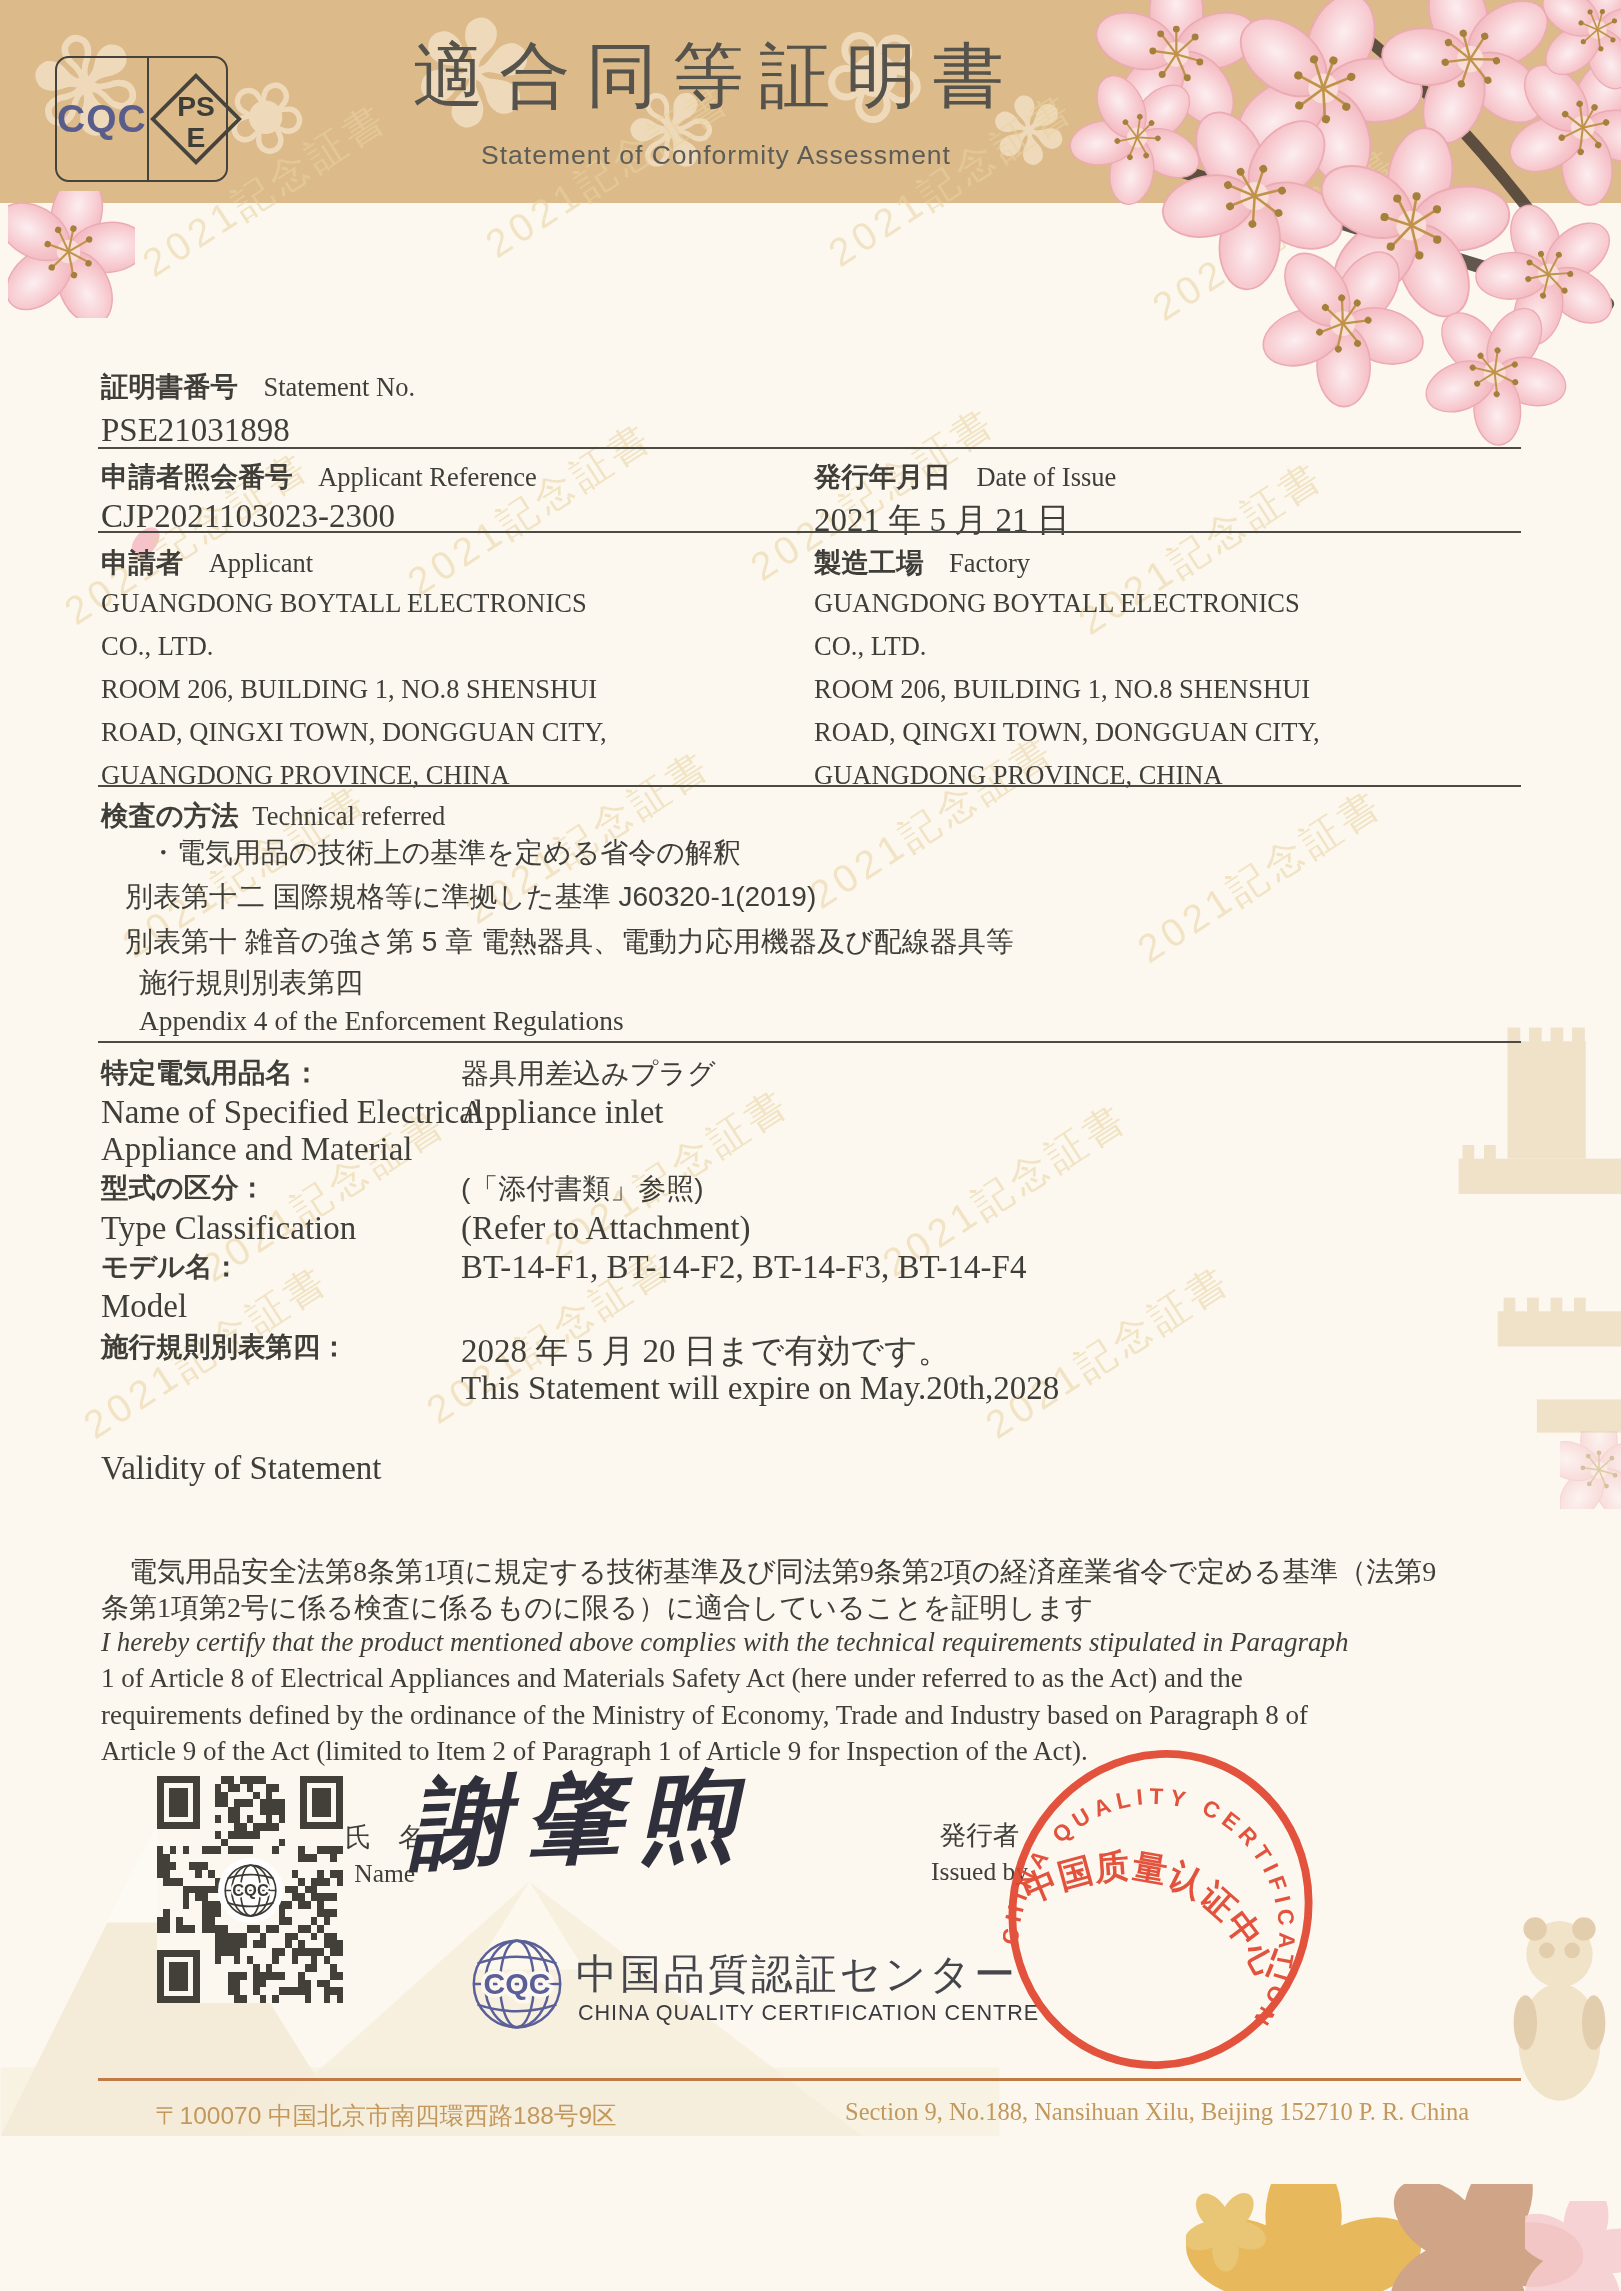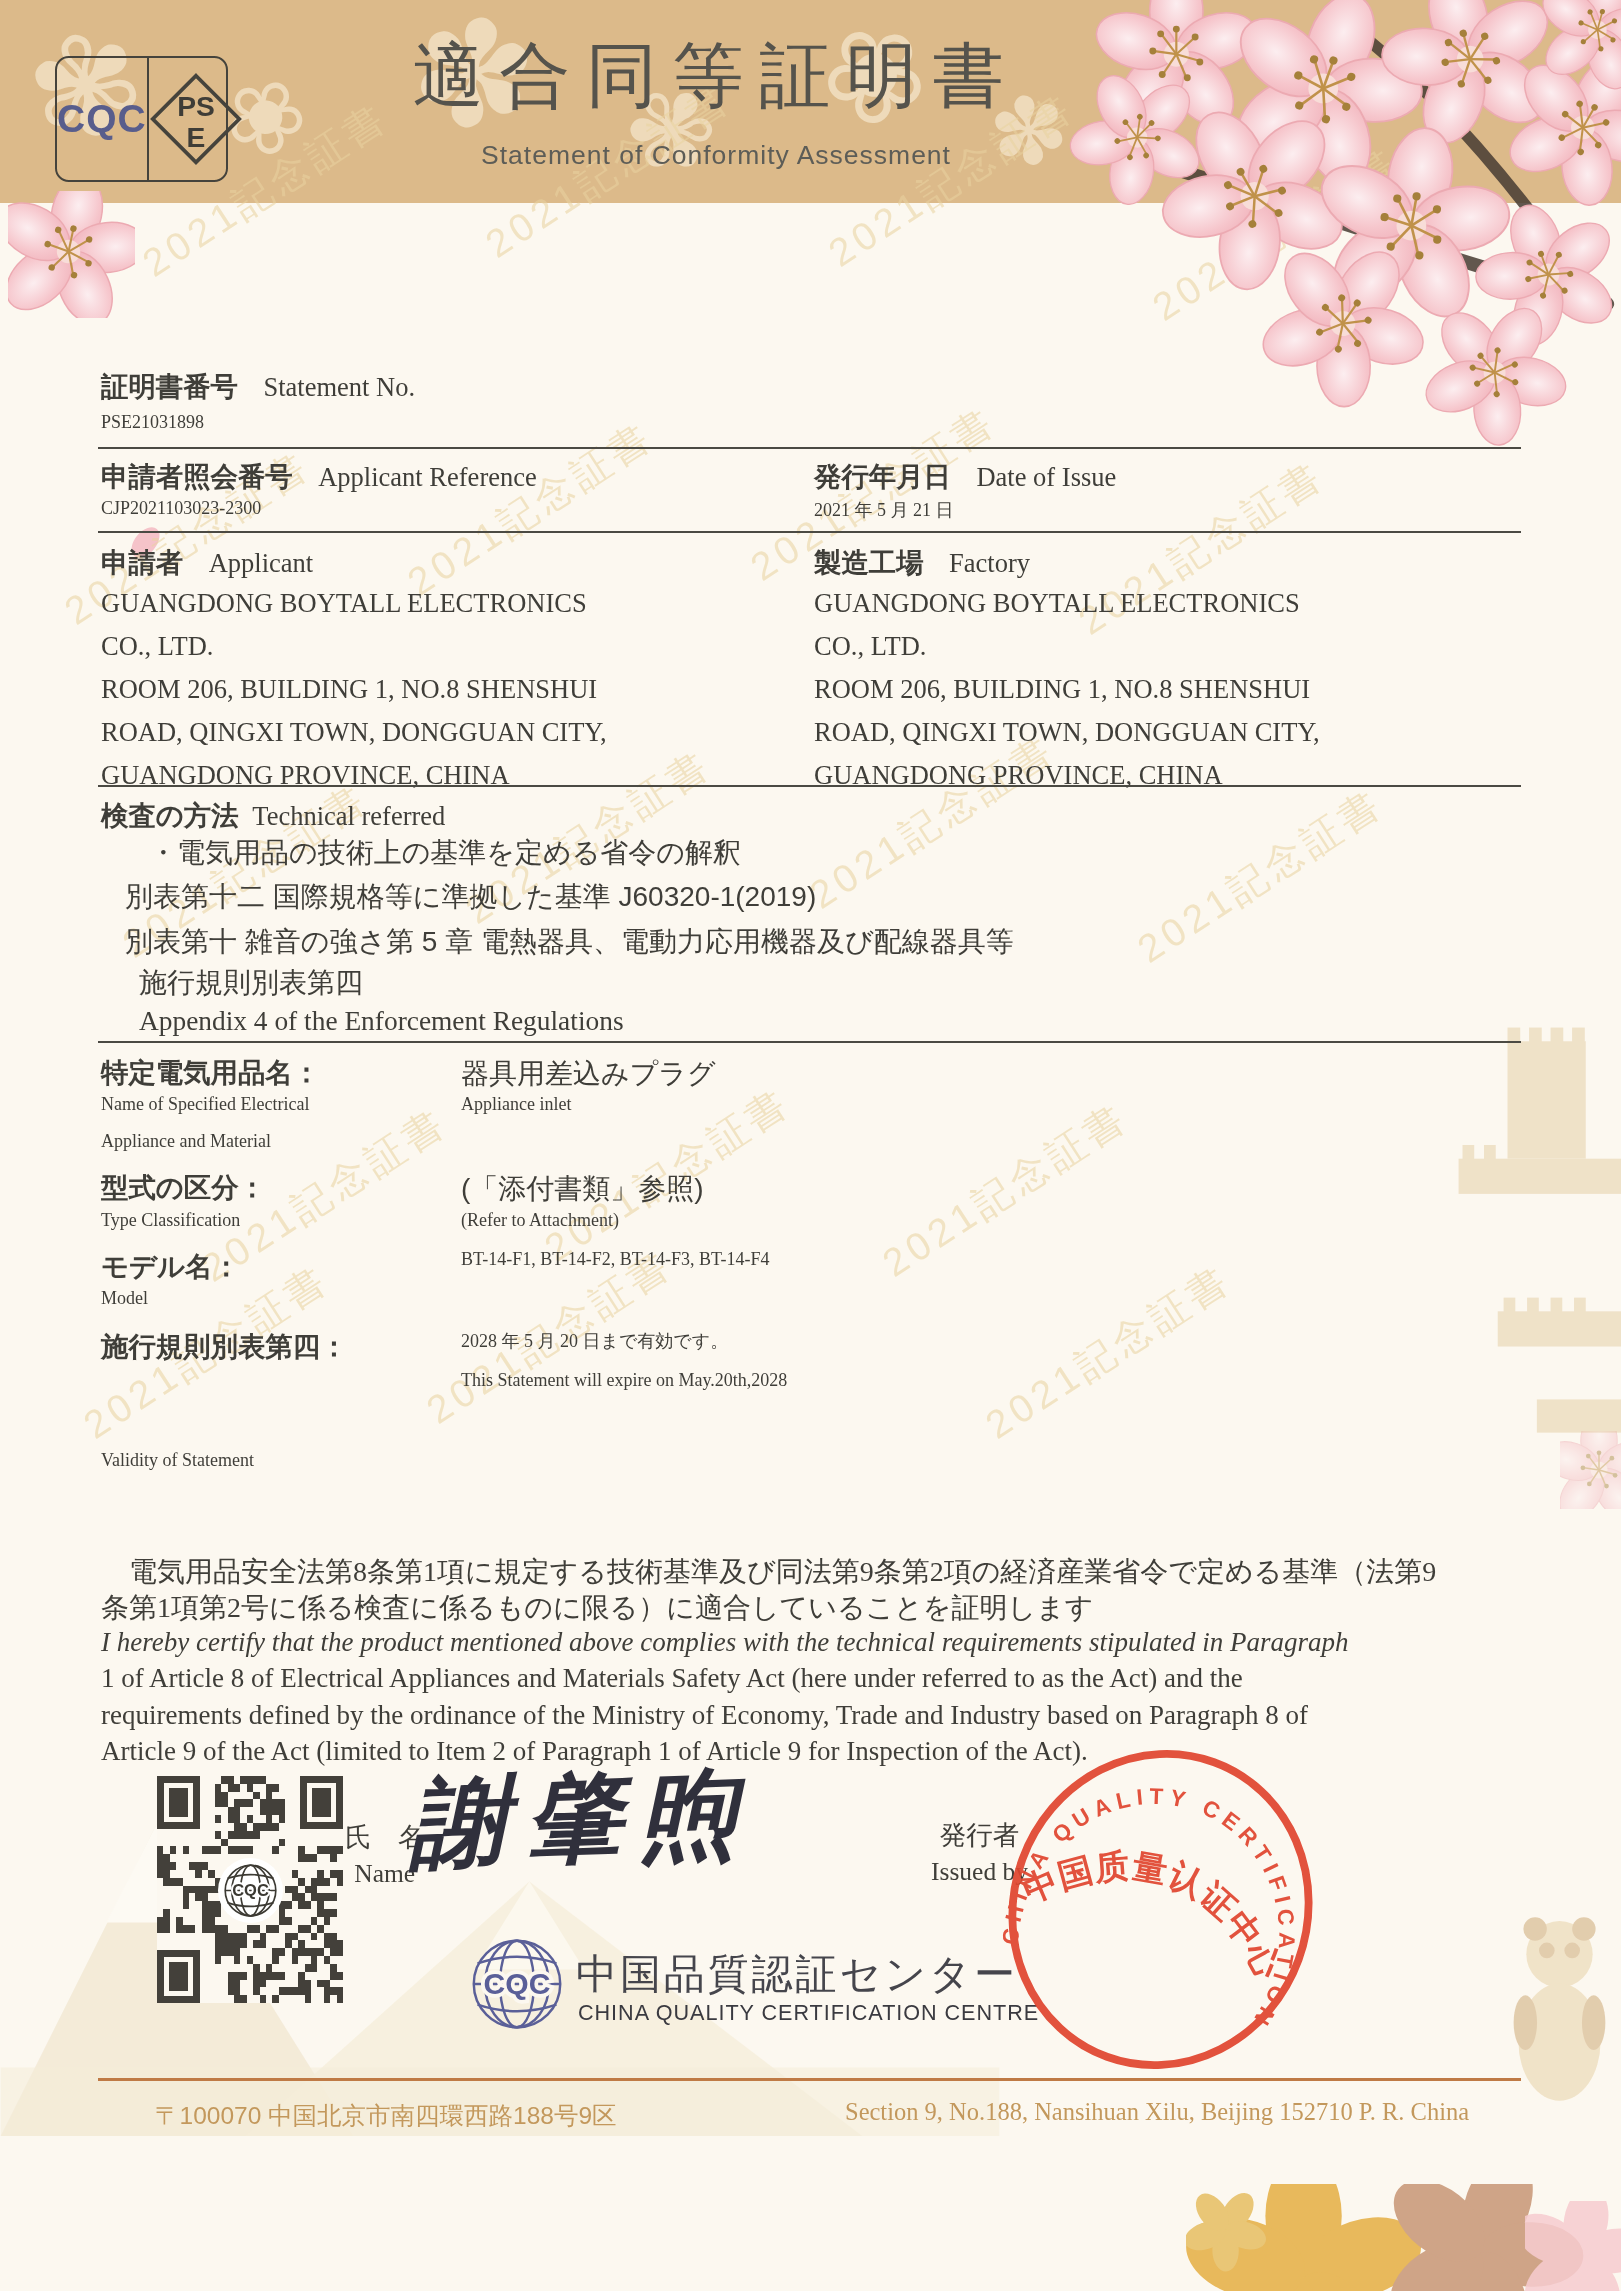--- a/index.html
+++ b/index.html
@@ -4,21 +4,21 @@
 <style>
   html,body{margin:0;padding:0;background:#efefef;}
   .page{position:relative;width:1621px;height:2292px;background:#fcf8f0;overflow:hidden;
         font-family:"Liberation Serif","DejaVu Serif",serif;color:#3f3e39;}
   .abs{position:absolute;}
   .jp{font-family:"Liberation Sans","DejaVu Sans",sans-serif;font-weight:700;}
   .jp400{font-family:"Liberation Sans","DejaVu Sans",sans-serif;font-weight:400;}
   .en{font-family:"Liberation Serif","DejaVu Serif",serif;font-weight:400;}
   .lbl{font-size:27.4px;white-space:nowrap;z-index:2;}
   .lbl .en{margin-left:25.5px;font-size:26.5px;}
-  .val{font-size:18px;white-space:nowrap;z-index:2;}
+  .val{font-size:33px;white-space:nowrap;z-index:2;}
   .rule{position:absolute;left:98px;width:1423px;height:2px;background:#4b4a43;z-index:2;}
   
   .band{position:absolute;left:0;top:0;width:1621px;height:203px;background:#dcba8a;z-index:0;}
   .band-orn{position:absolute;color:rgba(250,240,219,.6);font-family:"DejaVu Sans",sans-serif;z-index:0;}
   .logo-box{position:absolute;left:55px;top:56px;width:169px;height:122px;border:2.9px solid #45433c;
             border-radius:13.7px;display:flex;z-index:2;background:transparent;}
   .logo-cell{flex:1;display:flex;align-items:center;justify-content:center;}
   .logo-cell.first{border-right:2px solid #45433c;}
   .logo-cqc{font-family:"Liberation Sans","DejaVu Sans",sans-serif;font-weight:700;font-size:39px;
             color:#585d8c;letter-spacing:1px;}

